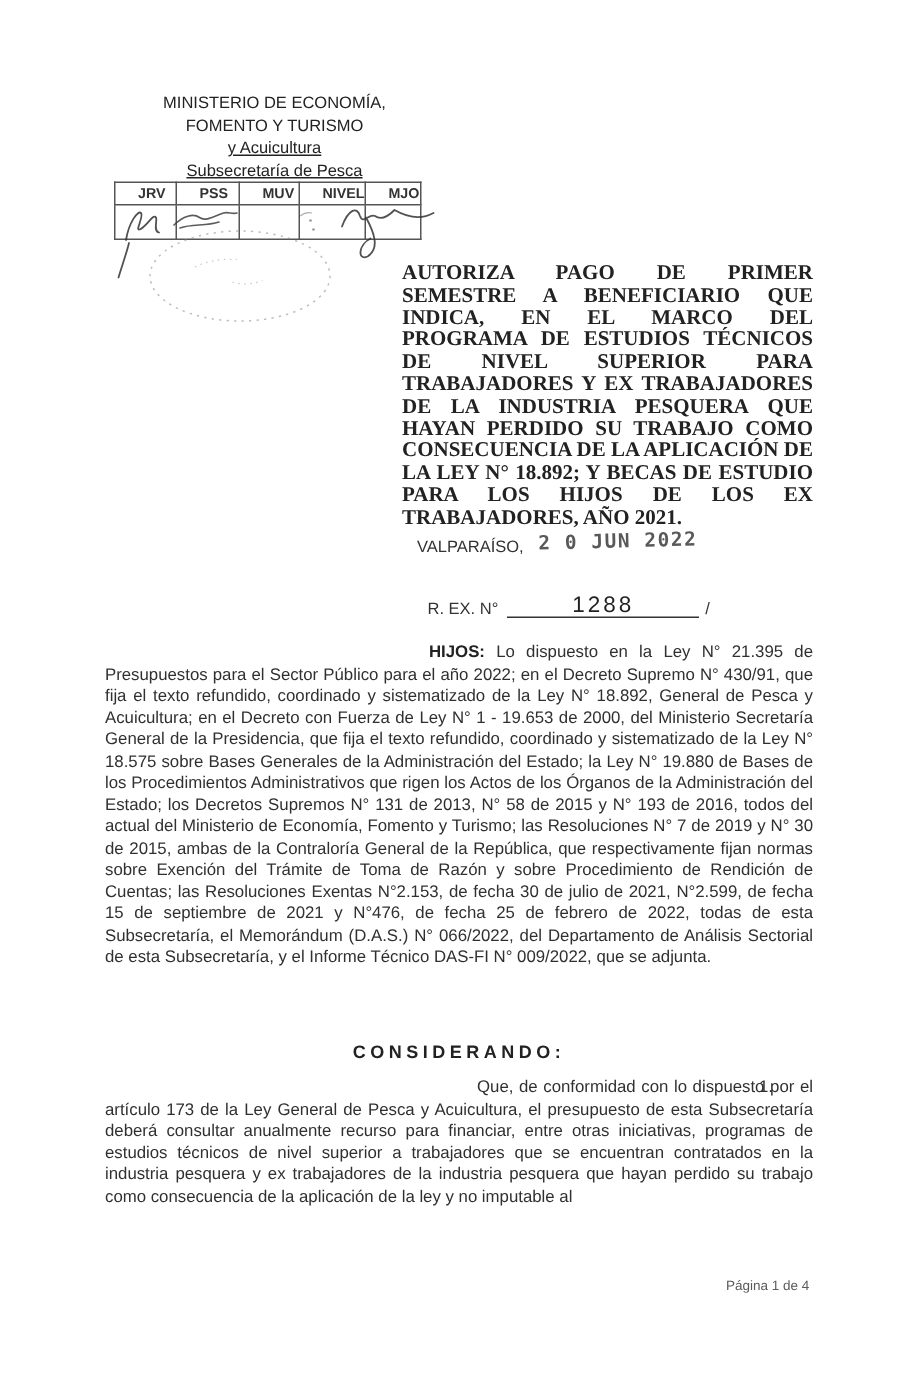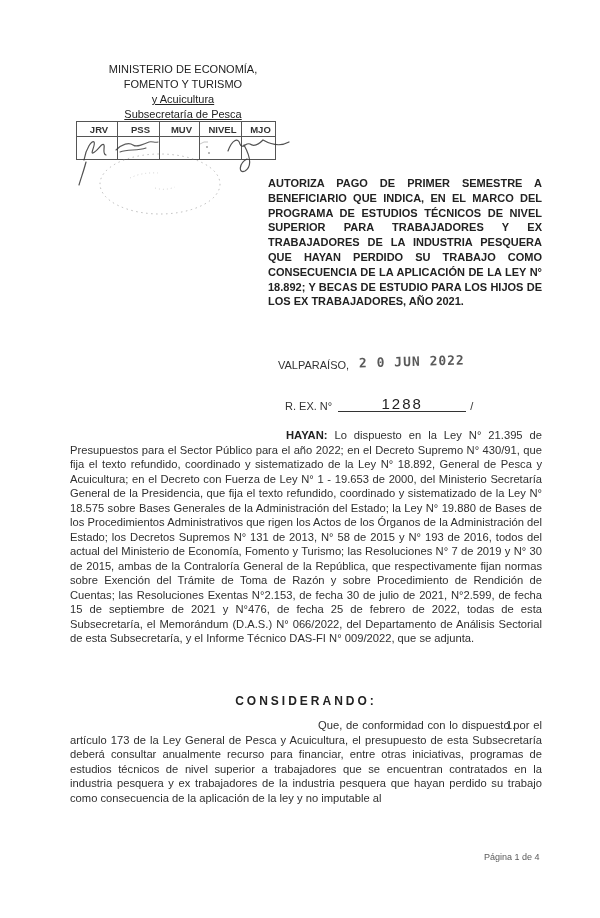--- a/index.html
+++ b/index.html
@@ -28,46 +28,47 @@
   .visa-table {
     position: absolute;
     left: 76px; top: 121px;
     border-collapse: collapse;
     font-size: 9.5px;
     color: #333;
   }
   .visa-table th {
     border: 1px solid #555;
     font-weight: 600;
-    padding: 2px 0 1px 4px;
-    text-align: center;
+    padding: 2px 0 1px 15px;
+    text-align: left;
     height: 15px;
   }
   .visa-table td {
     border: 1px solid #555;
     height: 23px;
   }
   .c1 { width: 41px; } .c2 { width: 42px; } .c3 { width: 40px; }
   .c4 { width: 42px; } .c5 { width: 34px; }
   
   .sig-overlay {
     position: absolute;
     left: 60px; top: 118px;
     width: 240px; height: 120px;
     pointer-events: none;
   }
   
   .title-block {
     position: absolute;
     left: 268px; top: 176px; width: 274px;
     font-weight: bold;
-    font-size: 11px;
+    font-size: 14px;
     line-height: 14.8px;
     text-align: justify;
     color: #222;
+    font-family: Liberation Serif, serif;
   }
   
   .city-line {
     position: absolute;
     left: 278px; top: 357px;
     font-size: 11px;
     color: #333;
   }
   .date-stamp {
     display: inline-block;
@@ -190,21 +191,21 @@
 
   <div class="city-line">
     <span>VALPARAÍSO,</span><span class="date-stamp">2 0 JUN 2022</span>
   </div>
 
   <div class="rex-line">
     <span>R. EX. N°</span><span class="rex-underline"><span class="rex-num">1288</span></span><span class="rex-suffix">/</span>
   </div>
 
   <p class="body-par visto">
-    <b>HAYAN:</b>
+    <b>HIJOS:</b>
     <span>Lo dispuesto en la Ley N° 21.395 de Presupuestos para el Sector Público para el año 2022; en el Decreto Supremo N° 430/91, que fija el texto refundido, coordinado y sistematizado de la Ley N° 18.892, General de Pesca y Acuicultura; en el Decreto con Fuerza de Ley N° 1 - 19.653 de 2000, del Ministerio Secretaría General de la Presidencia, que fija el texto refundido, coordinado y sistematizado de la Ley N° 18.575 sobre Bases Generales de la Administración del Estado; la Ley N° 19.880 de Bases de los Procedimientos Administrativos que rigen los Actos de los Órganos de la Administración del Estado; los Decretos Supremos N° 131 de 2013, N° 58 de 2015 y N° 193 de 2016, todos del actual del Ministerio de Economía, Fomento y Turismo; las Resoluciones N° 7 de 2019 y N° 30 de 2015, ambas de la Contraloría General de la República, que respectivamente fijan normas sobre Exención del Trámite de Toma de Razón y sobre Procedimiento de Rendición de Cuentas; las Resoluciones Exentas N°2.153, de fecha 30 de julio de 2021, N°2.599, de fecha 15 de septiembre de 2021 y N°476, de fecha 25 de febrero de 2022, todas de esta Subsecretaría, el Memorándum (D.A.S.) N° 066/2022, del Departamento de Análisis Sectorial de esta Subsecretaría, y el Informe Técnico DAS-FI N° 009/2022, que se adjunta.</span>
   </p>
 
   <div class="consider-heading">CONSIDERANDO:</div>
 
   <p class="body-par consider">
     <span class="item-num">1.</span><span>Que, de conformidad con lo dispuesto por el artículo 173 de la Ley General de Pesca y Acuicultura, el presupuesto de esta Subsecretaría deberá consultar anualmente recurso para financiar, entre otras iniciativas, programas de estudios técnicos de nivel superior a trabajadores que se encuentran contratados en la industria pesquera y ex trabajadores de la industria pesquera que hayan perdido su trabajo como consecuencia de la aplicación de la ley y no imputable al</span>
   </p>
 
   <div class="footer">Página 1 de 4</div>

